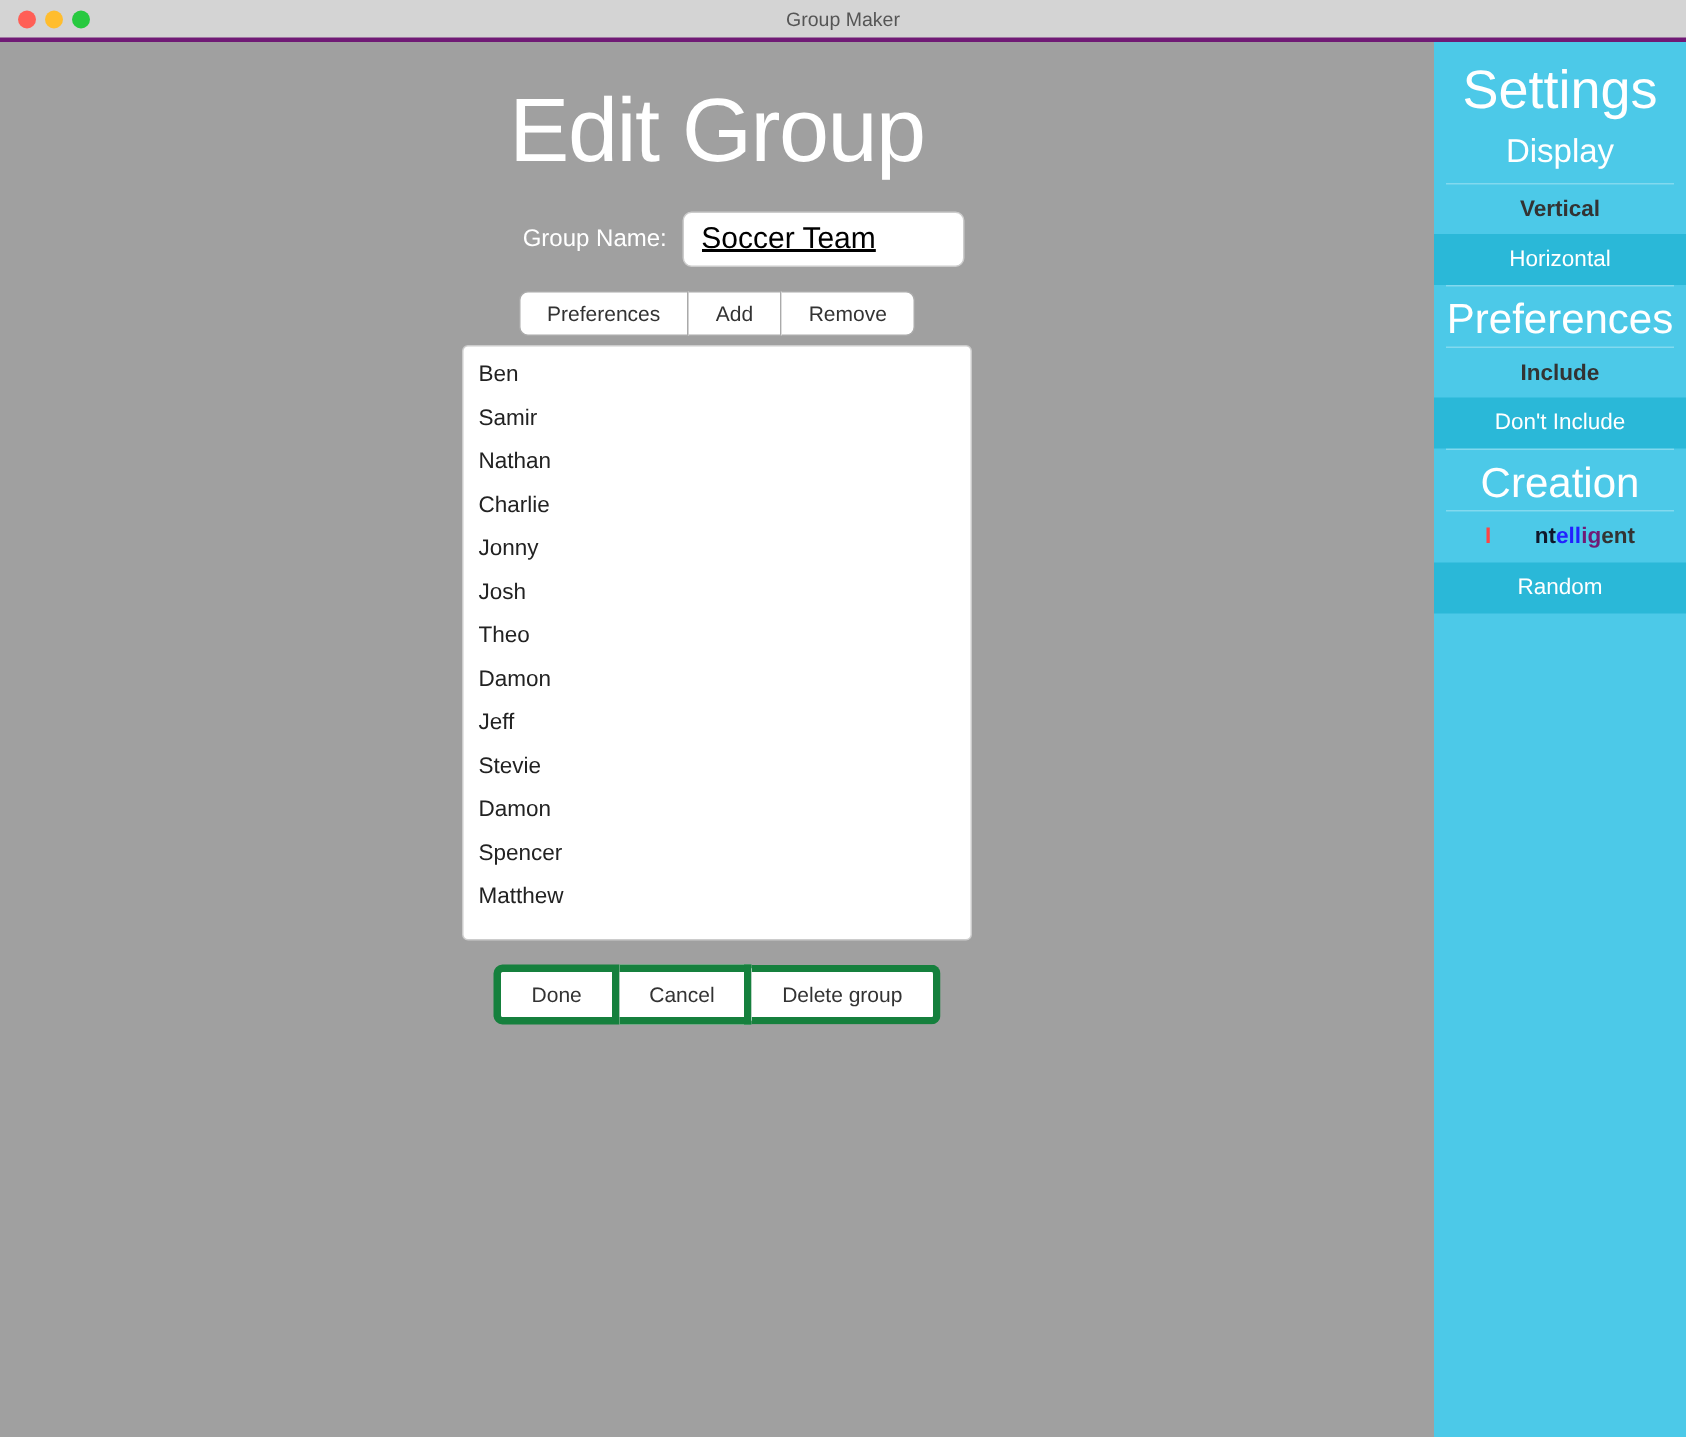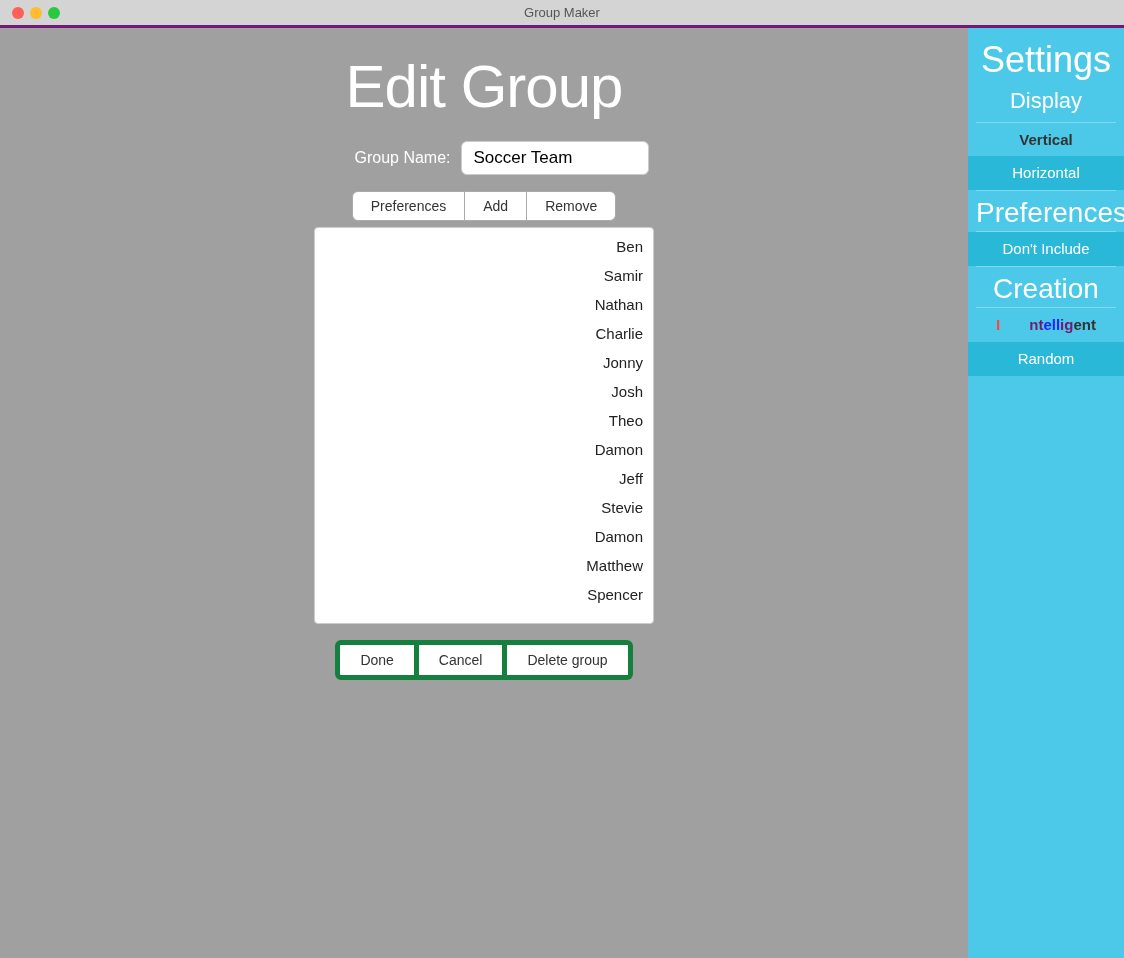--- a/index.html
+++ b/index.html
@@ -88,25 +88,26 @@
 
     .group-name-label {
       font-size: 16px;
       color: white;
       font-weight: 500;
     }
 
     .group-name-input {
       width: 188px;
       padding: 6px 12px;
-      font-size: 17px;
+      font-size: 20px;
       border: 1px solid #ccc;
       border-radius: 6px;
       background: white;
       outline: none;
+      text-decoration: underline;
     }
 
     .action-buttons {
       display: flex;
       gap: 0;
       margin-bottom: 6px;
     }
 
     .action-btn {
       padding: 6px 18px;
@@ -136,21 +137,20 @@
       border: 1px solid #ccc;
       border-radius: 4px;
       overflow: hidden;
       position: relative;
     }
 
     .list-scroll {
       height: 395px;
       overflow-y: scroll;
       padding: 4px 0;
-      text-align: right;
     }
 
     .list-scroll::-webkit-scrollbar {
       width: 14px;
     }
 
     .list-scroll::-webkit-scrollbar-track {
       background: #f0f0f0;
       border-left: 1px solid #ddd;
     }
@@ -192,21 +192,21 @@
     .bottom-btn:last-child {
       border-radius: 0 6px 6px 0;
     }
 
     .bottom-btn:not(:first-child) {
       border-left: none;
     }
 
     
     .right-sidebar {
-      width: 156px;
+      width: 168px;
       background: #4cc9e8;
       display: flex;
       flex-direction: column;
       align-items: stretch;
     }
 
     .sidebar-section-title {
       font-size: 36px;
       font-weight: 300;
       color: white;
@@ -256,21 +256,21 @@
       margin: 0 8px;
     }
 
     
     .intelligent-text {
       font-size: 15px;
       font-weight: bold;
     }
 
     .intelligent-i { color: #ff4444; }
-    .intelligent-nt { color: #701a75; margin-left: 29px; }
+    .intelligent-nt { color: #0f172a; margin-left: 29px; }
     .intelligent-ell { color: #2222ff; }
     .intelligent-ig { color: #701a75; }
     .intelligent-ent { color: #333; }
   </style>
 </head>
 <body>
 
 <div class="titlebar">
   <div class="titlebar-buttons">
     <button class="titlebar-btn btn-close"></button>
@@ -304,22 +304,22 @@
           <div class="list-item">Samir</div>
           <div class="list-item">Nathan</div>
           <div class="list-item">Charlie</div>
           <div class="list-item">Jonny</div>
           <div class="list-item">Josh</div>
           <div class="list-item">Theo</div>
           <div class="list-item">Damon</div>
           <div class="list-item">Jeff</div>
           <div class="list-item">Stevie</div>
           <div class="list-item">Damon</div>
+          <div class="list-item">Spencer</div>
           <div class="list-item">Matthew</div>
-          <div class="list-item">Spencer</div>
         </div>
     </div>
 
     <div class="bottom-buttons">
       <button class="bottom-btn">Done</button>
       <button class="bottom-btn">Cancel</button>
       <button class="bottom-btn">Delete group</button>
     </div>
 
   </div>
@@ -338,20 +338,23 @@
     <div class="sidebar-item sidebar-item-active">
       <span class="sidebar-item-light">Horizontal</span>
     </div>
 
     <div class="sidebar-divider"></div>
 
     <div class="sidebar-label-large" style="text-align:center; padding: 6px 8px 2px;">Preferences</div>
 
     <div class="sidebar-divider"></div>
 
+    <div class="sidebar-item sidebar-item-dark">
+      <span>Include</span>
+    </div>
 
     <div class="sidebar-item sidebar-item-active">
       <span class="sidebar-item-light">Don't Include</span>
     </div>
 
     <div class="sidebar-divider"></div>
 
     <div class="sidebar-label-large" style="text-align:center; padding: 6px 8px 2px;">Creation</div>
 
     <div class="sidebar-divider"></div>

